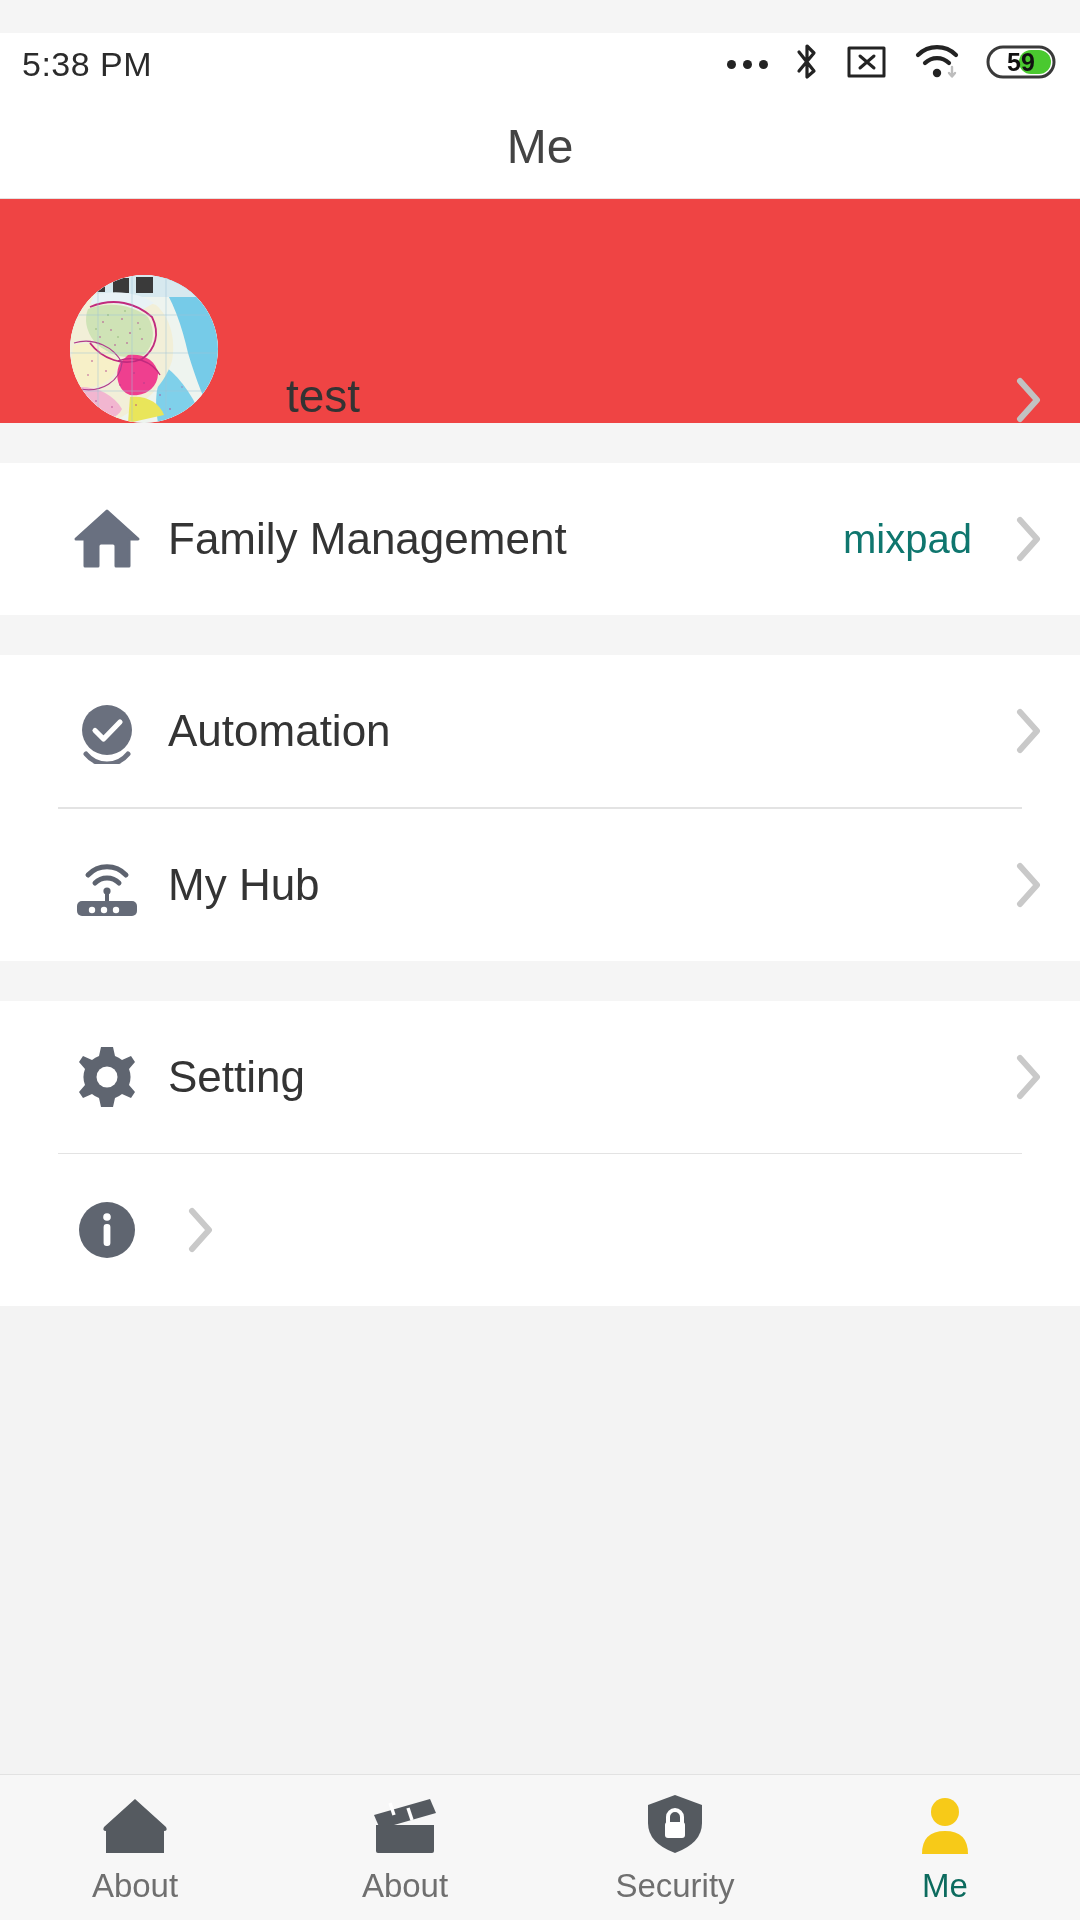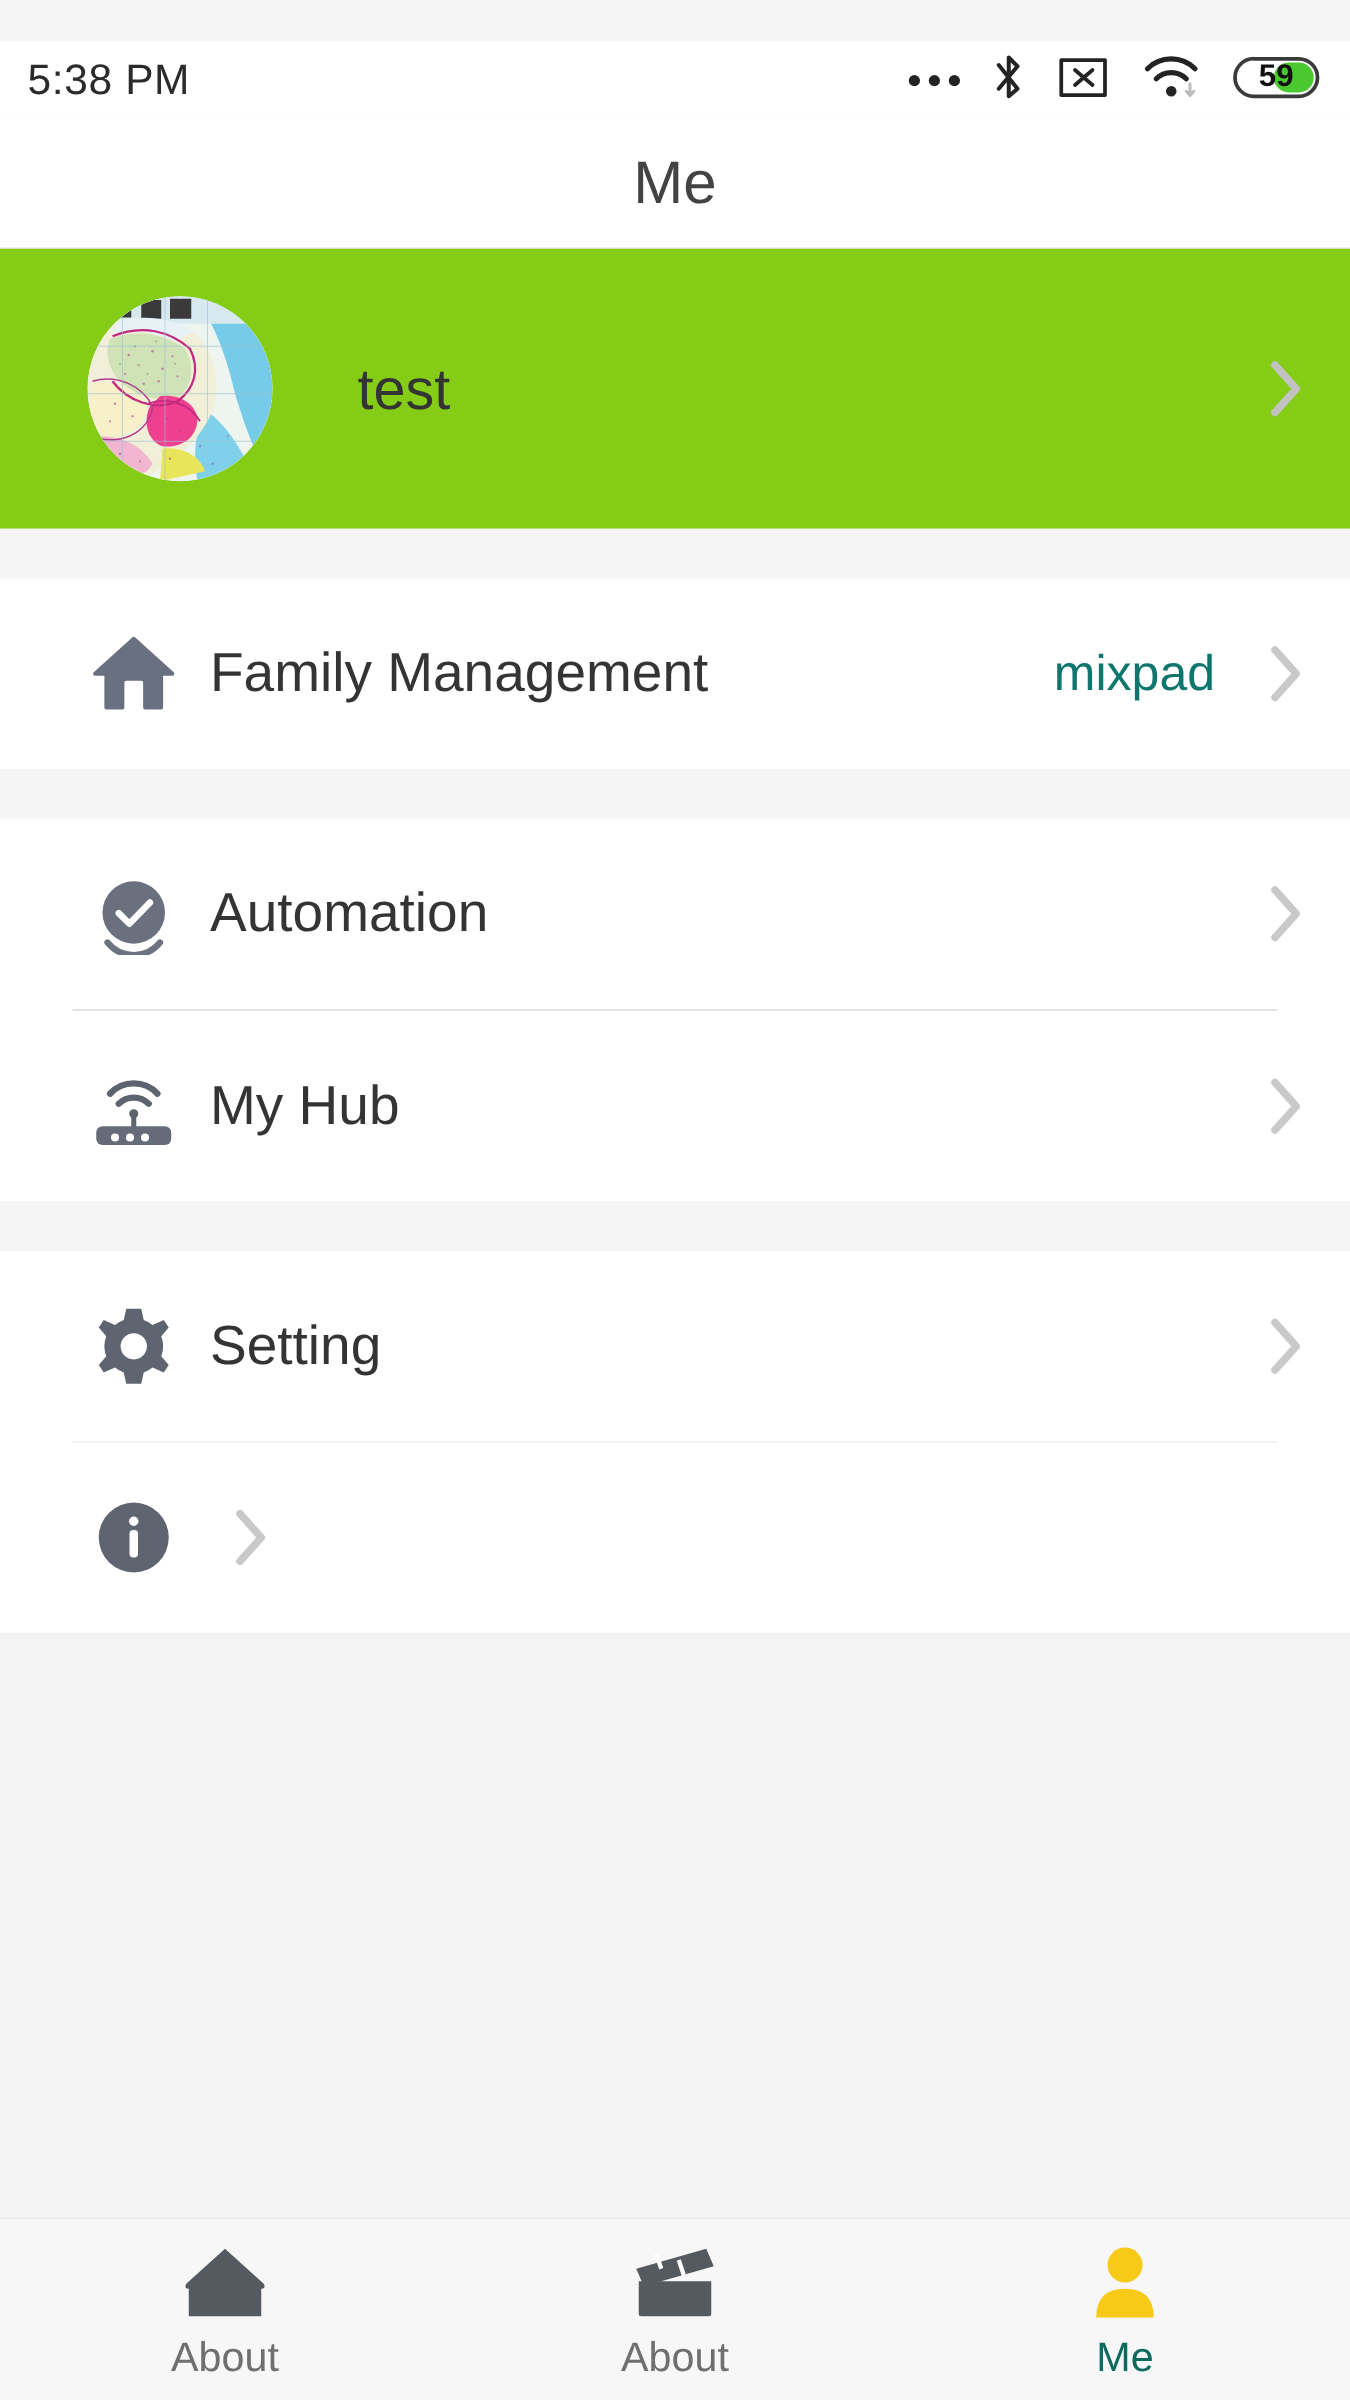--- a/index.html
+++ b/index.html
@@ -26,22 +26,22 @@
   
   .titlebar {
     height:104px; flex:0 0 104px; background:#ffffff;
     display:flex; align-items:center; justify-content:center;
     border-bottom:1.5px solid #e2e2e2;
   }
   .titlebar h1 { font-size:48px; font-weight:400; color:#434343; }
 
   
   .profile {
-    background:#84cc16; height:224px; flex:0 0 224px;
-    display:flex; align-items:center; padding:0 38px 0 70px;
+    background:#ef4444; height:224px; flex:0 0 224px;
+    display:flex; align-items:flex-end; padding:0 38px 0 70px;
   }
   .avatar {
     width:148px; height:148px; border-radius:50%; overflow:hidden;
     flex:0 0 148px; position:relative; background:#dbeef7;
   }
   .avatar svg { display:block; width:100%; height:100%; }
   .profile-name { flex:1; font-size:46px; color:#333333; margin-left:68px; }
 
   .spacer { background:#f5f5f5; width:100%; }
   .sp-lg { height:40px; flex:0 0 40px; }
@@ -338,20 +338,30 @@
         <svg width="74" height="58" viewBox="0 0 74 58">
           <path d="M6 18 L62 2 L68 16 L12 32 Z" fill="#555a60"></path>
           <path d="M8 28 L66 28 L66 54 Q66 56 64 56 L10 56 Q8 56 8 54 Z" fill="#555a60"></path>
           <path d="M22 6 L26 18" stroke="#ffffff" stroke-width="3.4"></path>
           <path d="M40 11 L44 23" stroke="#ffffff" stroke-width="3.4"></path>
         </svg>
       </span>
       <span class="nav-label">About</span>
     </div>
 
+    <div class="nav-item">
+      <span class="nav-ico">
+        <svg width="62" height="62" viewBox="0 0 62 62">
+          <path d="M31 2 L58 12 L58 30 Q58 50 31 60 Q4 50 4 30 L4 12 Z" fill="#555a60"></path>
+          <path d="M24 30 L24 24 A7 7 0 0 1 38 24 L38 30" fill="none" stroke="#ffffff" stroke-width="4"></path>
+          <rect x="21" y="29" width="20" height="16" rx="3" fill="#ffffff"></rect>
+        </svg>
+      </span>
+      <span class="nav-label">Security</span>
+    </div>
 
     <div class="nav-item active">
       <span class="nav-ico">
         <svg width="62" height="58" viewBox="0 0 62 58">
           <circle cx="31" cy="15" r="14" fill="#f7ca18"></circle>
           <path d="M8 57 Q8 34 31 34 Q54 34 54 57 Z" fill="#f7ca18"></path>
         </svg>
       </span>
       <span class="nav-label">Me</span>
     </div>

